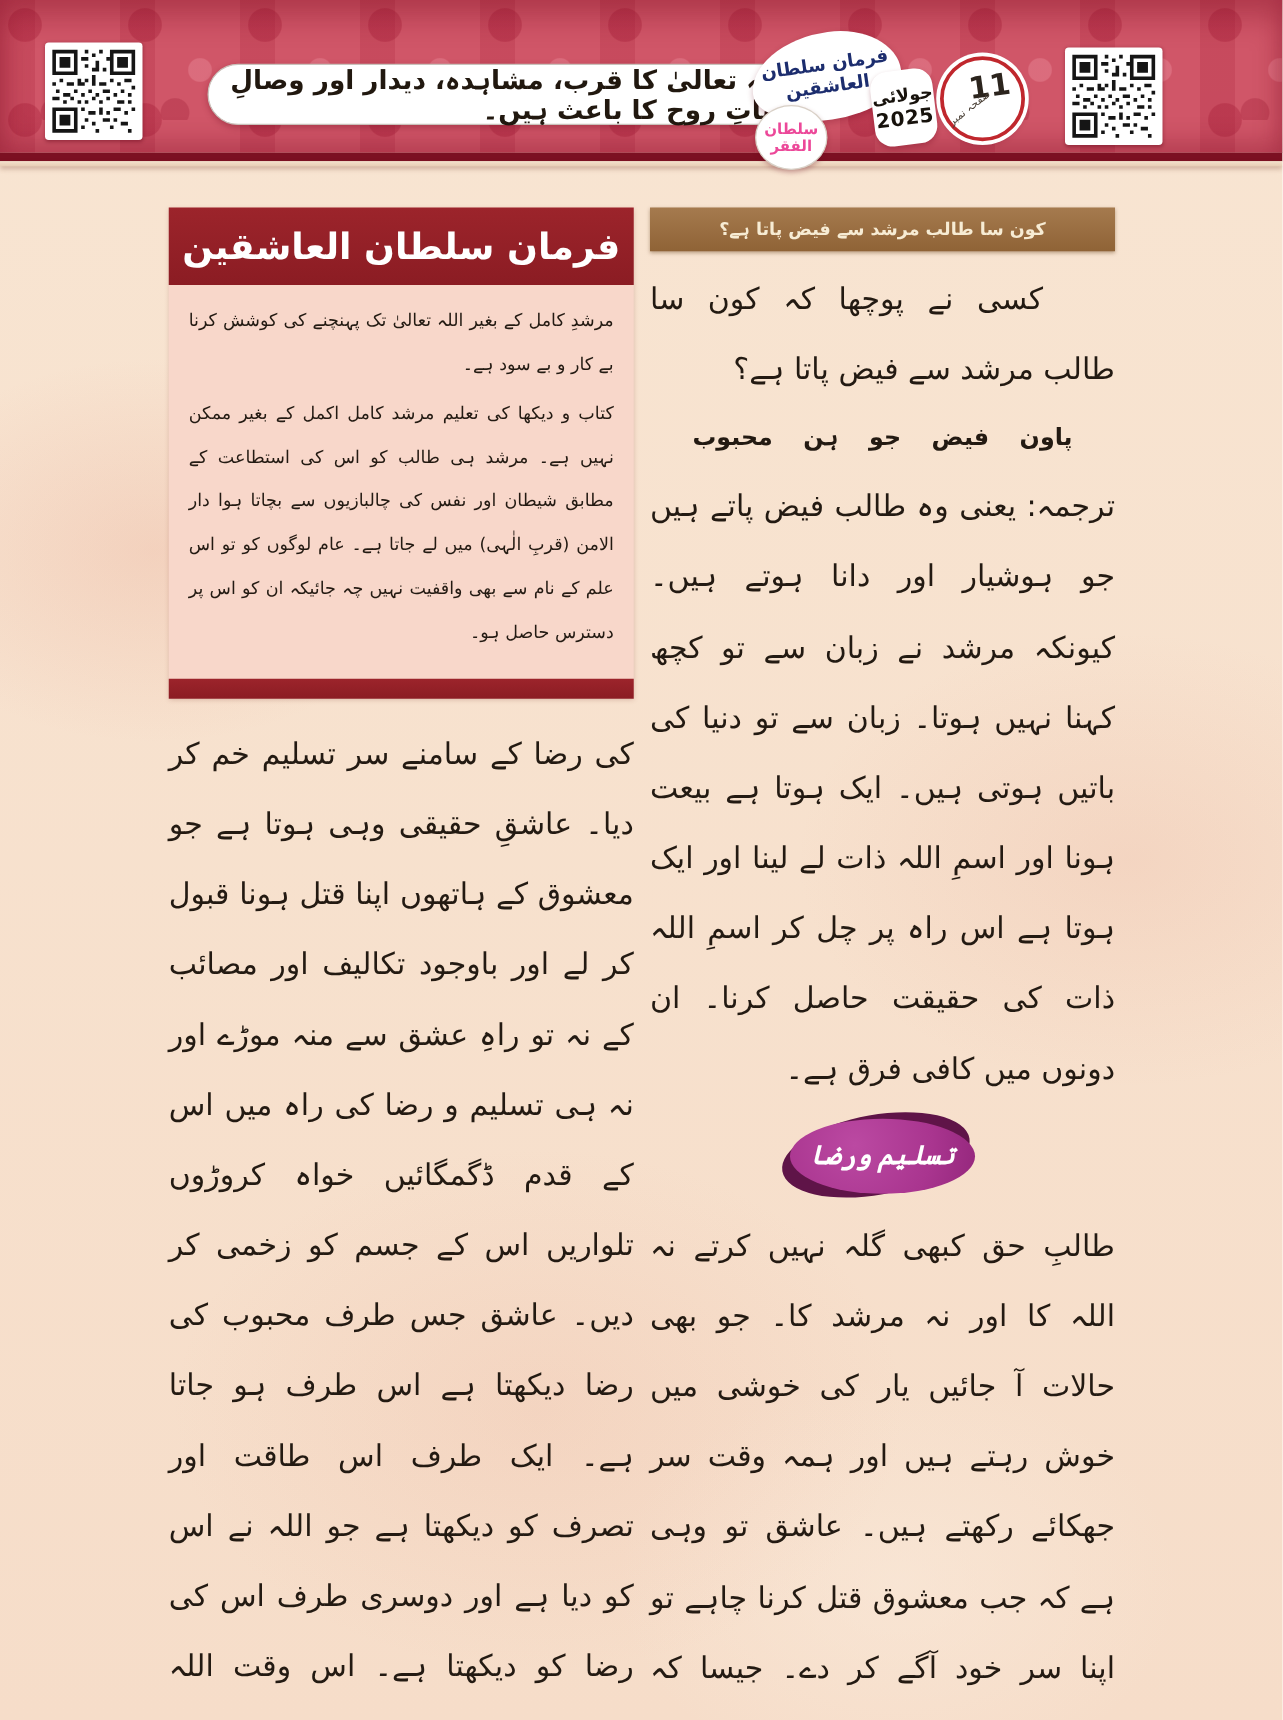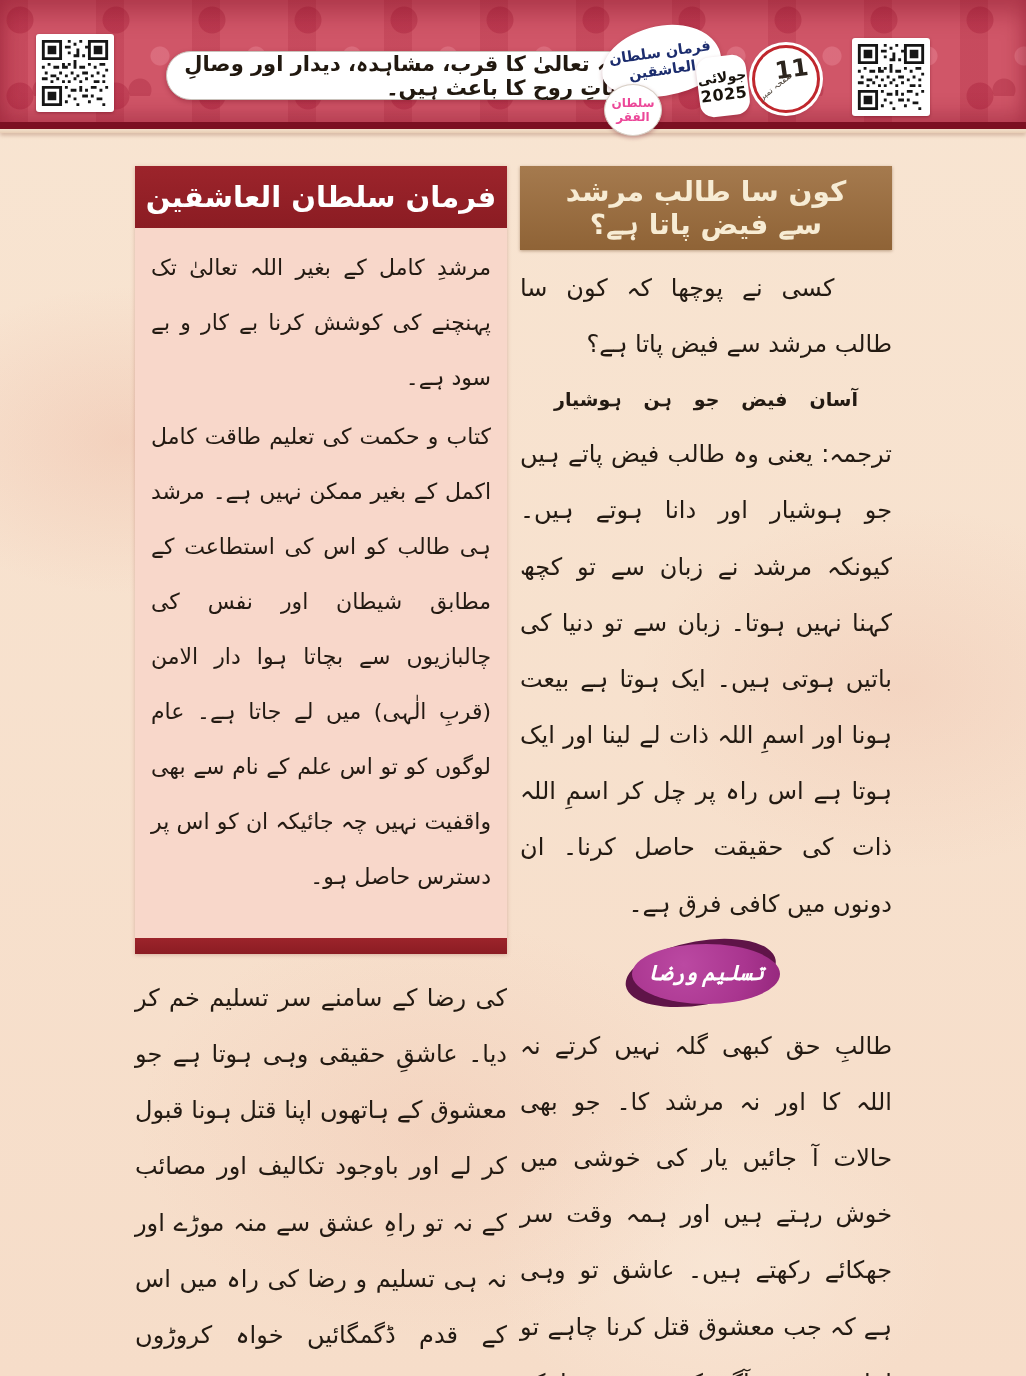--- a/index.html
+++ b/index.html
@@ -78,21 +78,21 @@
   .col{width:372px;}
   p{margin:0;}
   .body-text{
     font-size:24px;line-height:2.34;text-align:justify;
   }
   .indent{text-indent:2.4em;}
   
   .section-banner{
     background:linear-gradient(#a57a4e,#8f6336);
     color:#f7ecd4;text-align:center;
-    font-size:28px;font-weight:bold;
+    font-size:14px;font-weight:bold;
     padding:9px 22px;margin-bottom:10px;
     box-shadow:0 1px 3px rgba(90,50,10,.4);
   }
   .verse{
     font-size:19px;font-weight:bold;text-align:justify;text-align-last:justify;
     padding:8px 34px;line-height:2;
   }
   .badge-wrap{display:flex;justify-content:center;margin:10px 0 12px 0;}
   .topic-badge{
     position:relative;width:152px;height:64px;
@@ -116,22 +116,22 @@
     box-shadow:0 1px 4px rgba(120,40,30,.25);
     margin-bottom:16px;
   }
   .quote-box .qb-head{
     background:linear-gradient(#9c242b,#8b1c23);
     color:#fff;text-align:center;
     font-size:29px;font-weight:bold;
     padding:14px 6px;
   }
   .quote-box .qb-body{
-    padding:12px 16px 34px 16px;
-    font-size:22px;line-height:2.5;text-align:justify;
+    padding:12px 16px 19px 16px;
+    font-size:14px;line-height:2.5;text-align:justify;
   }
   .quote-box .qb-body p + p{margin-top:4px;}
   .quote-box .qb-foot{height:16px;background:linear-gradient(#9c242b,#8b1c23);}
 </style>
 </head>
 <body>
 
 <div class="page">
 
   <div class="header">
@@ -177,37 +177,37 @@
 
   </div>
   <div class="header-strip"></div>
   <div class="header-line"></div>
 
   <div class="content">
 
     <div class="col">
       <div class="section-banner">کون سا طالب مرشد سے فیض پاتا ہے؟</div>
       <p class="body-text indent">کسی نے پوچھا کہ کون سا طالب مرشد سے فیض پاتا ہے؟</p>
-      <p class="verse">آسان فیض جو ہن ہوشیار</p>
+      <p class="verse">پاون فیض جو ہن محبوب</p>
       <p class="body-text">ترجمہ: یعنی وہ طالب فیض پاتے ہیں جو ہوشیار اور دانا ہوتے ہیں۔ کیونکہ مرشد نے زبان سے تو کچھ کہنا نہیں ہوتا۔ زبان سے تو دنیا کی باتیں ہوتی ہیں۔ ایک ہوتا ہے بیعت ہونا اور اسمِ اللہ ذات لے لینا اور ایک ہوتا ہے اس راہ پر چل کر اسمِ اللہ ذات کی حقیقت حاصل کرنا۔ ان دونوں میں کافی فرق ہے۔</p>
       <div class="badge-wrap">
         <div class="topic-badge">
           <div class="face">تسلیم ورضا</div>
         </div>
       </div>
       <p class="body-text">طالبِ حق کبھی گلہ نہیں کرتے نہ اللہ کا اور نہ مرشد کا۔ جو بھی حالات آ جائیں یار کی خوشی میں خوش رہتے ہیں اور ہمہ وقت سر جھکائے رکھتے ہیں۔ عاشق تو وہی ہے کہ جب معشوق قتل کرنا چاہے تو اپنا سر خود آگے کر دے۔ جیسا کہ حضرت اسمٰعیلؑ نے حضرت ابراہیمؑ سے خود کہا کہ آپ نے جو خواب دیکھا ہے یعنی مجھے ذبح کرنے کا اس پر عمل کریں۔</p>
 
     </div>
 
     <div class="col">
       <div class="quote-box">
         <div class="qb-head">فرمان سلطان العاشقین</div>
         <div class="qb-body">
           <p>مرشدِ کامل کے بغیر اللہ تعالیٰ تک پہنچنے کی کوشش کرنا بے کار و بے سود ہے۔</p>
-          <p>کتاب و حکمت کی تعلیم طاقت کامل اکمل کے بغیر ممکن نہیں ہے۔ مرشد ہی طالب کو اس کی استطاعت کے مطابق شیطان اور نفس کی چالبازیوں سے بچاتا ہوا دار الامن (قربِ الٰہی) میں لے جاتا ہے۔ عام لوگوں کو تو اس علم کے نام سے بھی واقفیت نہیں چہ جائیکہ ان کو اس پر دسترس حاصل ہو۔</p>
+          <p>کتاب و دیکھا کی تعلیم مرشد کامل اکمل کے بغیر ممکن نہیں ہے۔ مرشد ہی طالب کو اس کی استطاعت کے مطابق شیطان اور نفس کی چالبازیوں سے بچاتا ہوا دار الامن (قربِ الٰہی) میں لے جاتا ہے۔ عام لوگوں کو تو اس علم کے نام سے بھی واقفیت نہیں چہ جائیکہ ان کو اس پر دسترس حاصل ہو۔</p>
         </div>
         <div class="qb-foot"></div>
       </div>
       <p class="body-text">کی رضا کے سامنے سر تسلیم خم کر دیا۔ عاشقِ حقیقی وہی ہوتا ہے جو معشوق کے ہاتھوں اپنا قتل ہونا قبول کر لے اور باوجود تکالیف اور مصائب کے نہ تو راہِ عشق سے منہ موڑے اور نہ ہی تسلیم و رضا کی راہ میں اس کے قدم ڈگمگائیں خواہ کروڑوں تلواریں اس کے جسم کو زخمی کر دیں۔ عاشق جس طرف محبوب کی رضا دیکھتا ہے اس طرف ہو جاتا ہے۔ ایک طرف اس طاقت اور تصرف کو دیکھتا ہے جو اللہ نے اس کو دیا ہے اور دوسری طرف اس کی رضا کو دیکھتا ہے۔ اس وقت اللہ کہتا ہے کہ میں منع نہیں کرتا، جو دل کرتا ہے اختیار کر لے۔ اس وقت عاشق رضا کو پسند کرتا ہے کہ رضا میں ہی سکون ہے، رضا میں ہی زندگی ہے اور فقر کی منزل بھی رضا ہی سے ہاتھ آتی ہے۔ یہ بڑا مشکل مرحلہ ہوتا ہے۔ کئی فقیر رضا کی منزل سے گر جاتے ہیں کہ جب انہیں تکلیف پہنچی تو گر گئے۔ ایسے بہت سے واقعات ہیں۔ لیکن امام عالی مقام جیسا کوئی پیدا نہیں ہوا۔ سب کو آپ رضی اللہ عنہٗ کے سامنے ذبح کیا گیا، سب بچوں کو، بھائیوں کو اور آخر میں آپؓ کی باری آئی۔ آسان تو یہ تھا کہ پہلے آپ رضی اللہ عنہٗ شہید ہوں اور بعد میں جو بھی شہید ہوتا، ہوتا رہے، لیکن نہیں۔ رضائے الٰہی یہ ہے کہ</p>
     </div>
 
   </div>
 
 </div>
 

